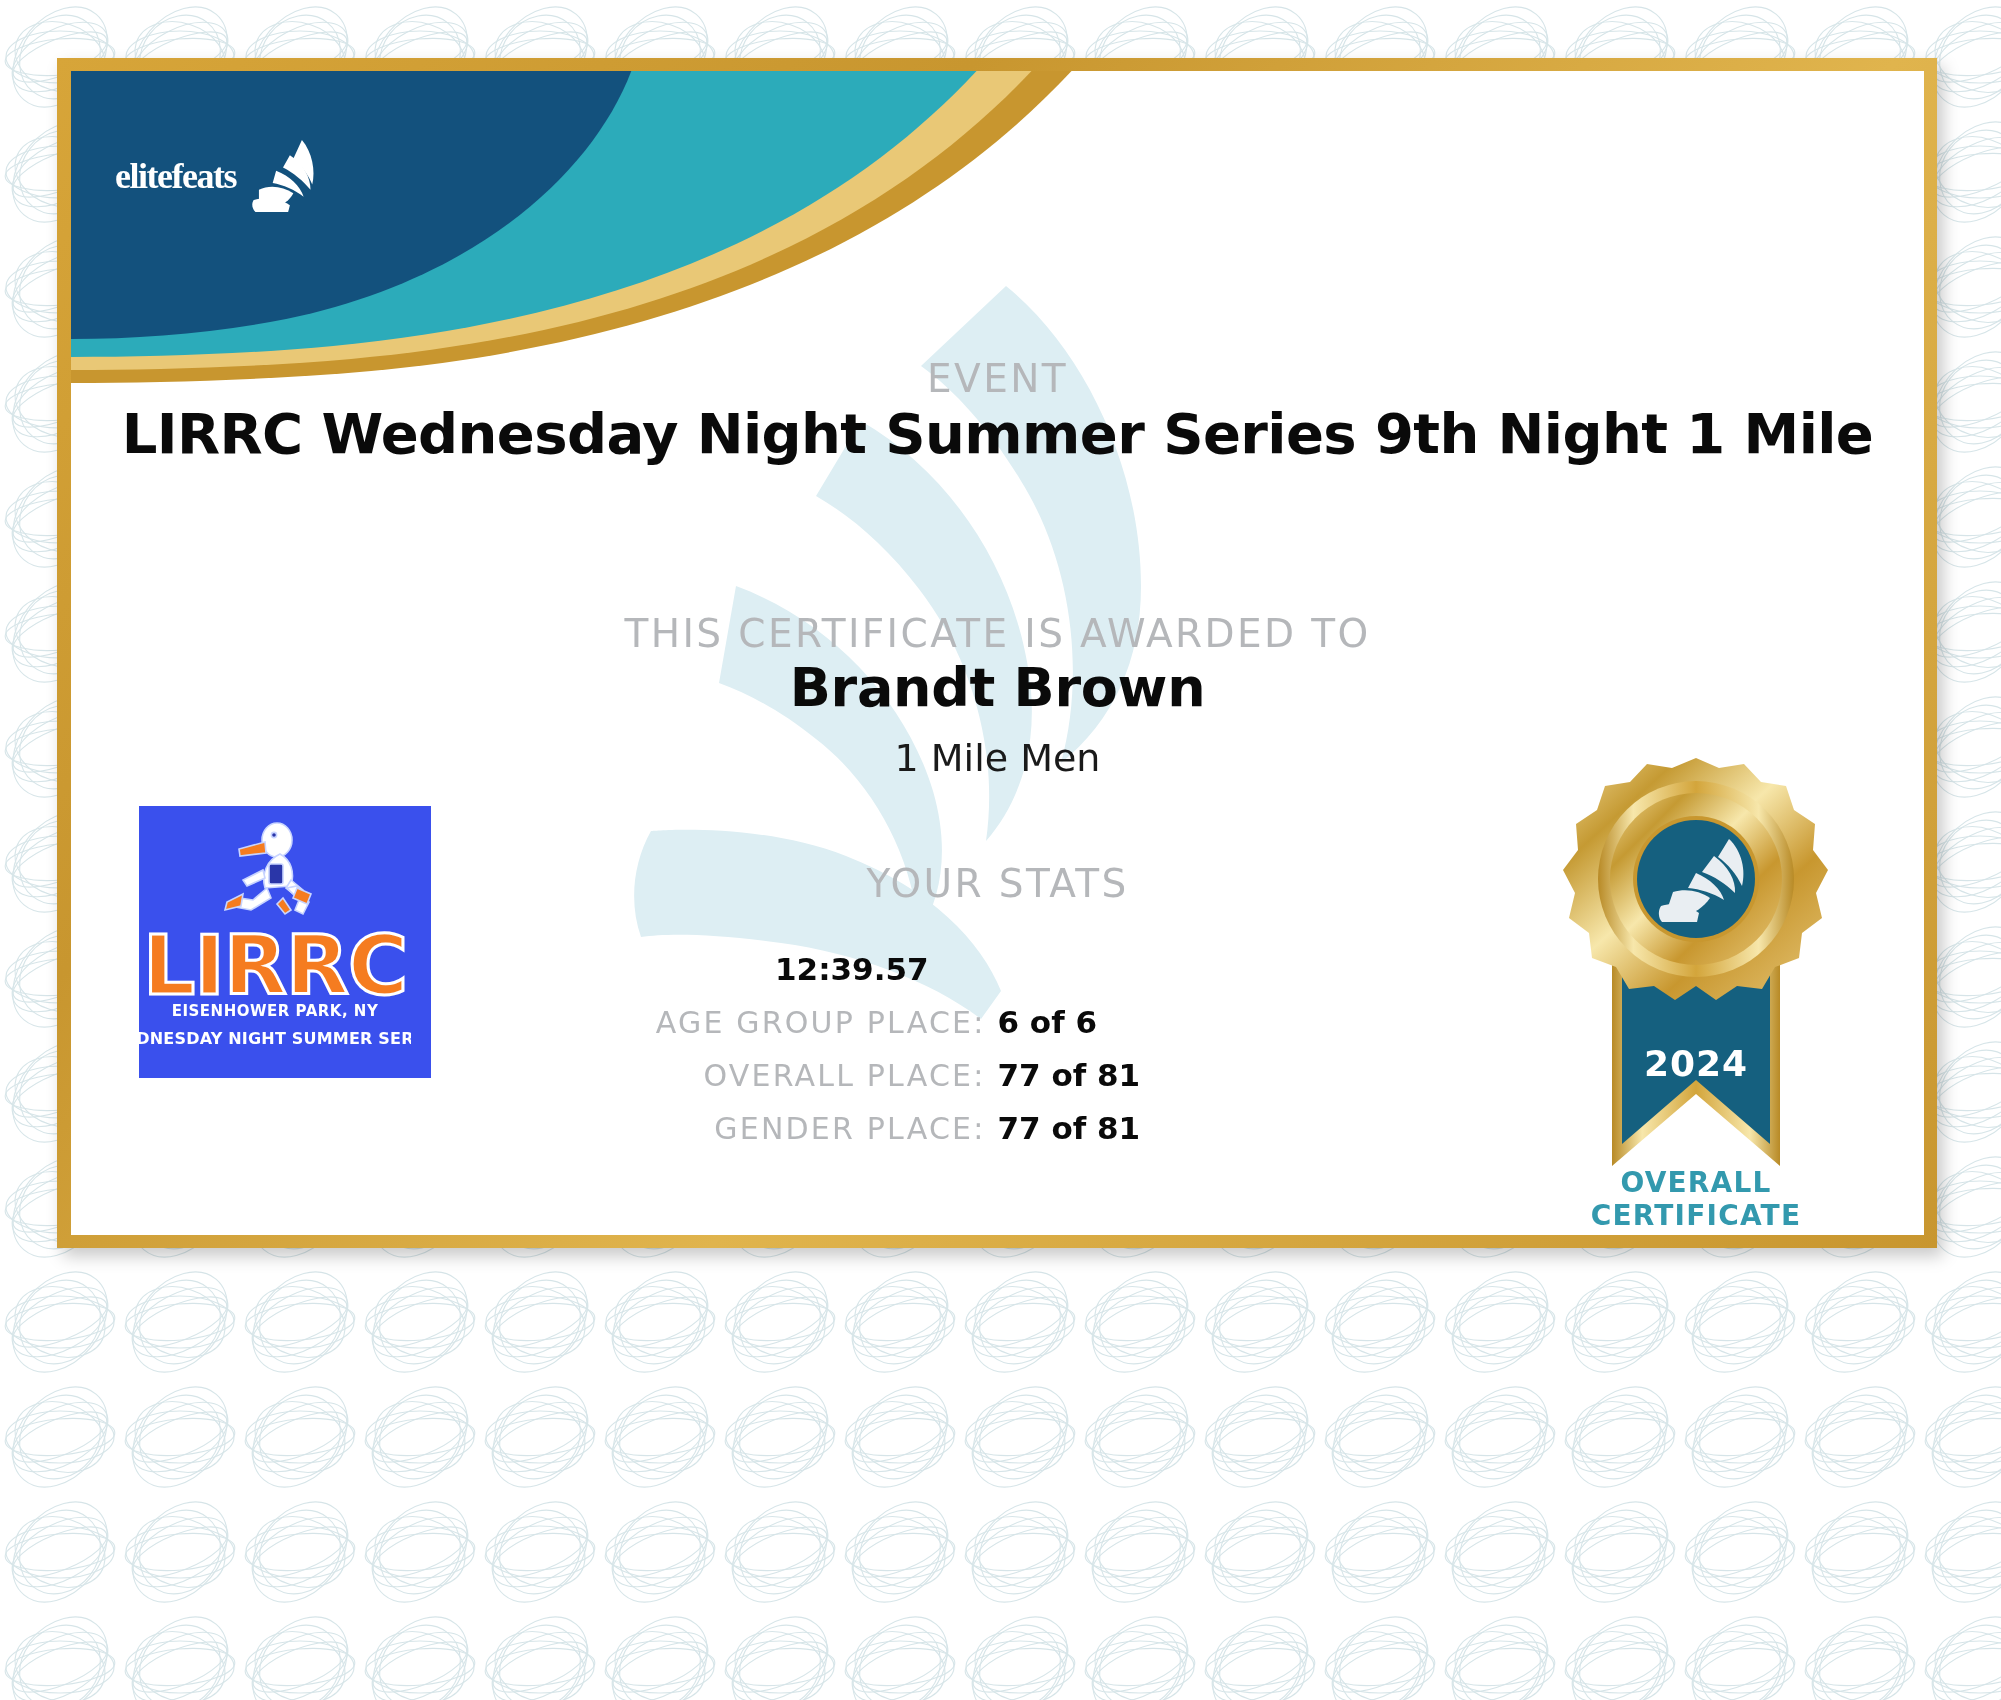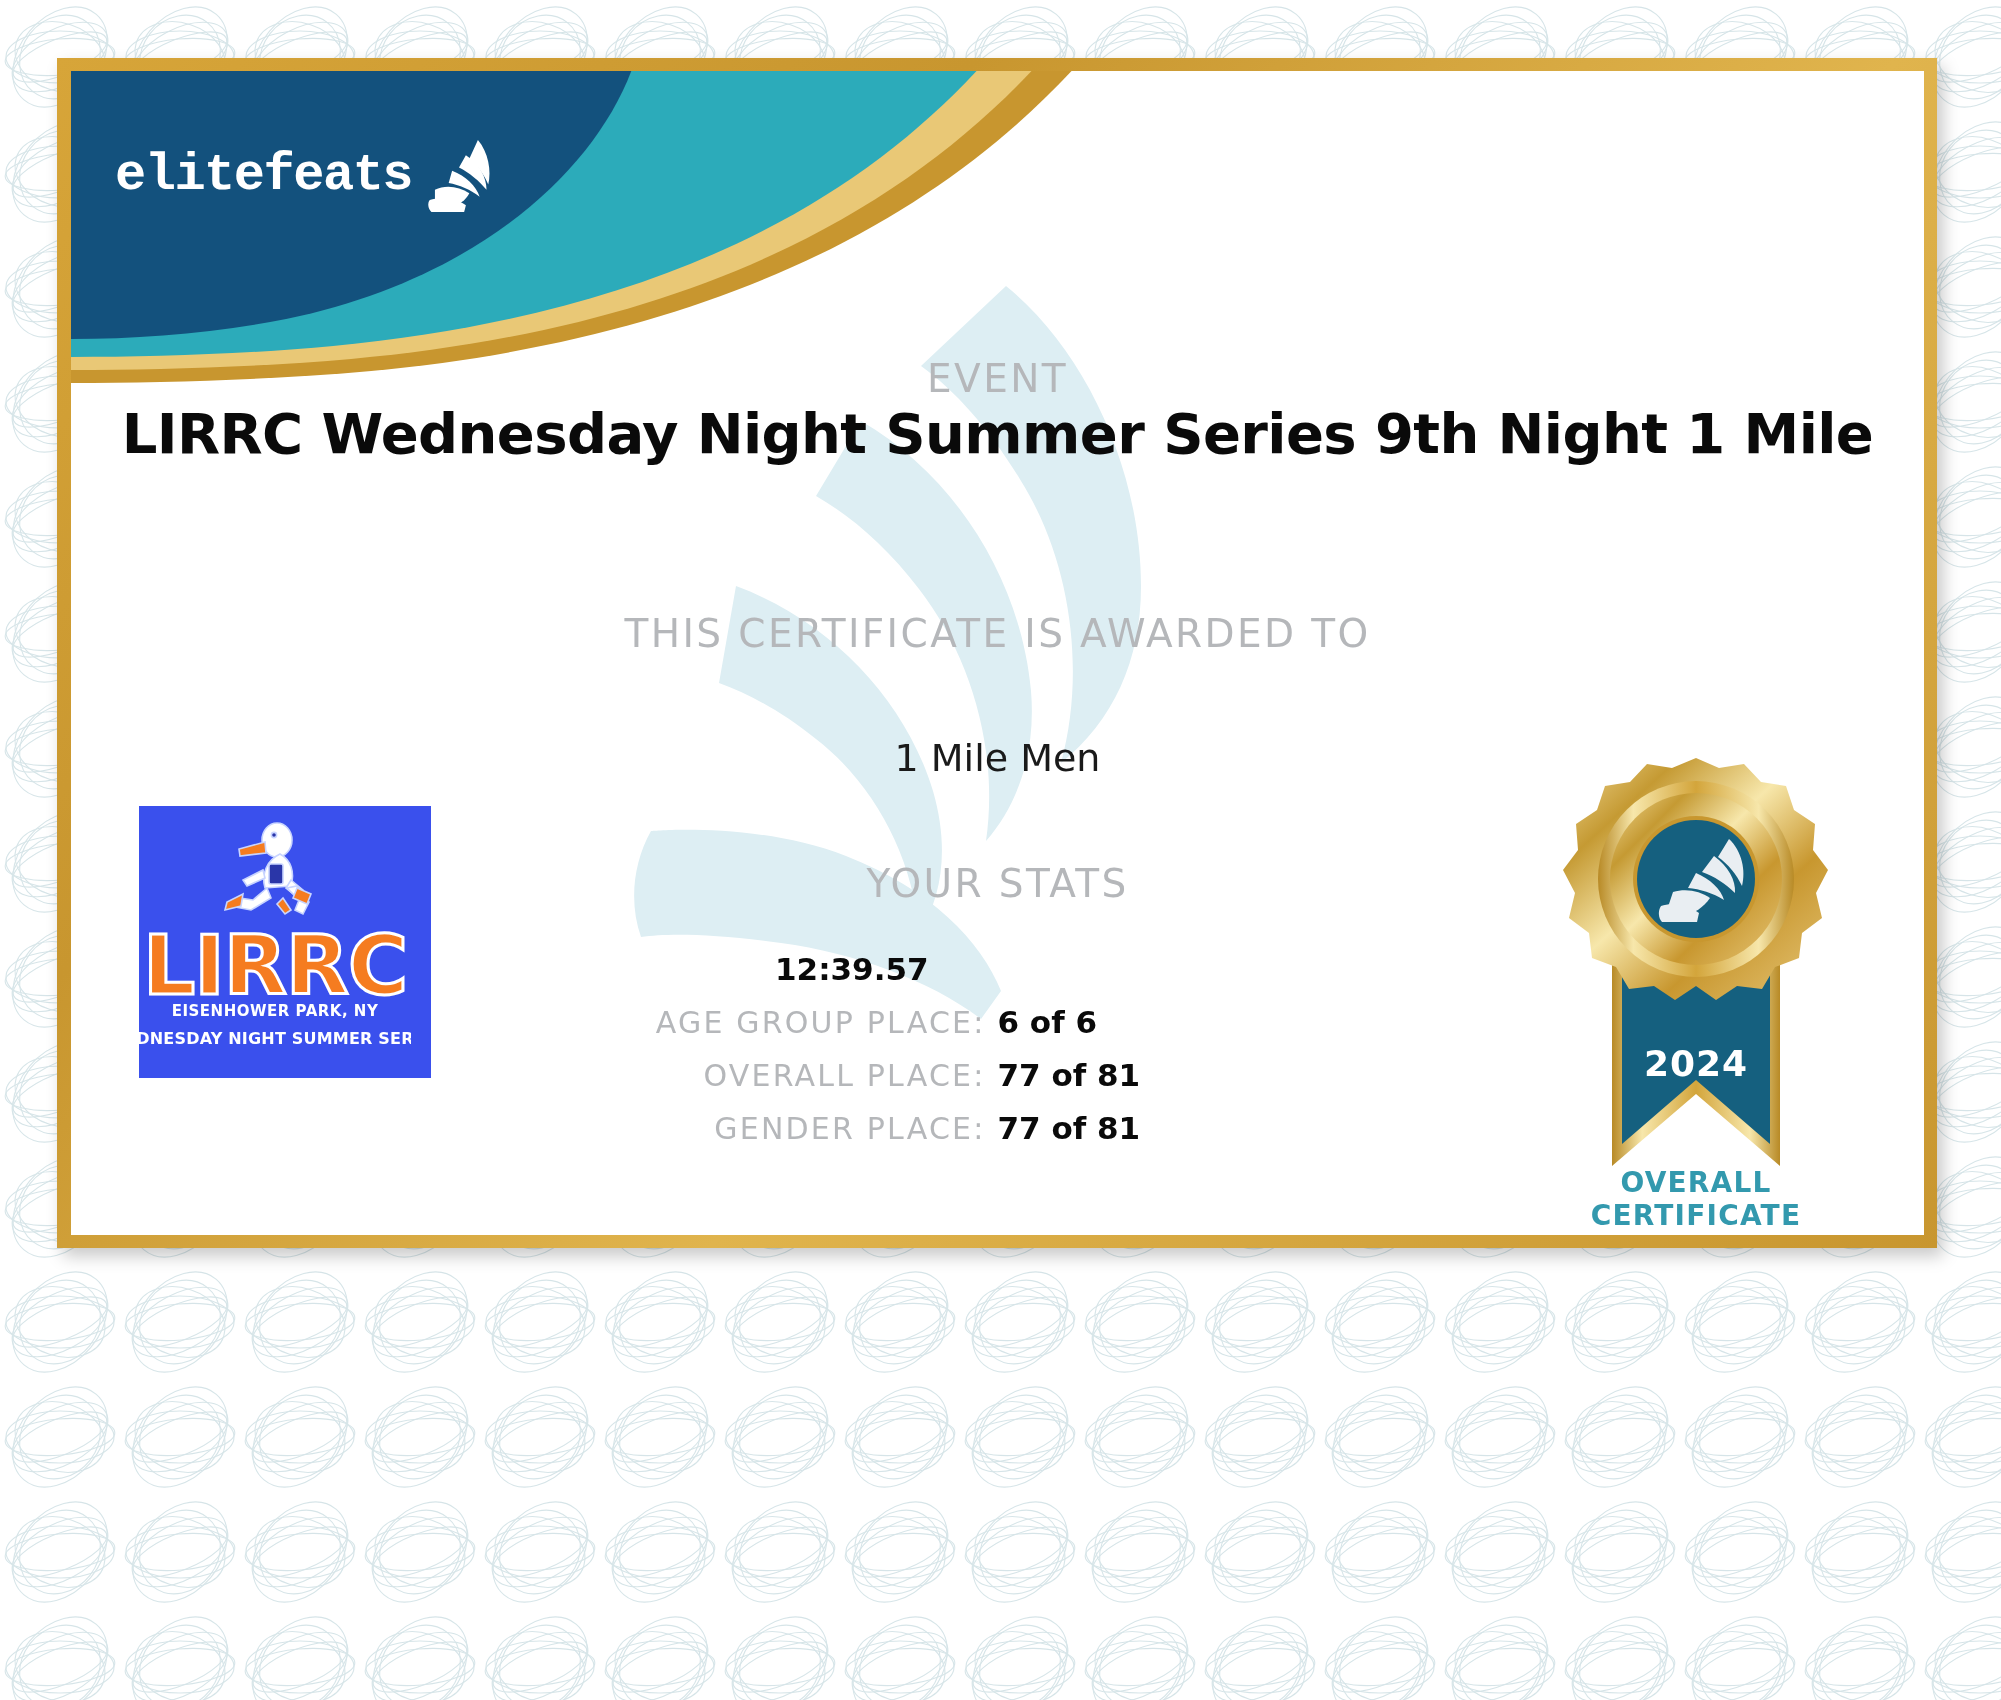--- a/index.html
+++ b/index.html
@@ -39,24 +39,24 @@
   
   .hdr-svg { position:absolute; left:0; top:0; width:100%; height:330px; }
 
   #logo-wrap {
     position:absolute; left:44px; top:62px;
     display:flex; align-items:center; gap:4px;
     z-index:6;
   }
   #logo-text {
     color:#ffffff;
-    font-size:52px;
+    font-size:36px;
     font-weight:700;
     letter-spacing:-1.5px;
-    font-family:Liberation Mono, monospace;
+    font-family:Liberation Serif, serif;
     line-height:1;
   }
 
   
   #watermark {
     position:absolute;
     left:430px; top:120px;
     width:760px; height:900px;
     opacity:1;
     z-index:0;
@@ -232,20 +232,21 @@
           </g>
         </svg>
       </div>
 
       <div id="content">
 
         <div id="event-label" class="label-muted">EVENT</div>
         <div id="event-title">LIRRC Wednesday Night Summer Series 9th Night 1 Mile</div>
 
         <div id="awarded-label" class="label-muted">THIS CERTIFICATE IS AWARDED TO</div>
+        <div id="recipient-name">Brandt Brown</div>
         <div id="recipient-division">1 Mile Men</div>
 
         <div id="stats-label" class="label-muted">YOUR STATS</div>
 
         <div id="stats-table">
           <div class="stat-row">
             <span class="stat-val">12:39.57</span>
           </div>
           <div class="stat-row">
             <span class="stat-key">AGE GROUP PLACE:</span>

